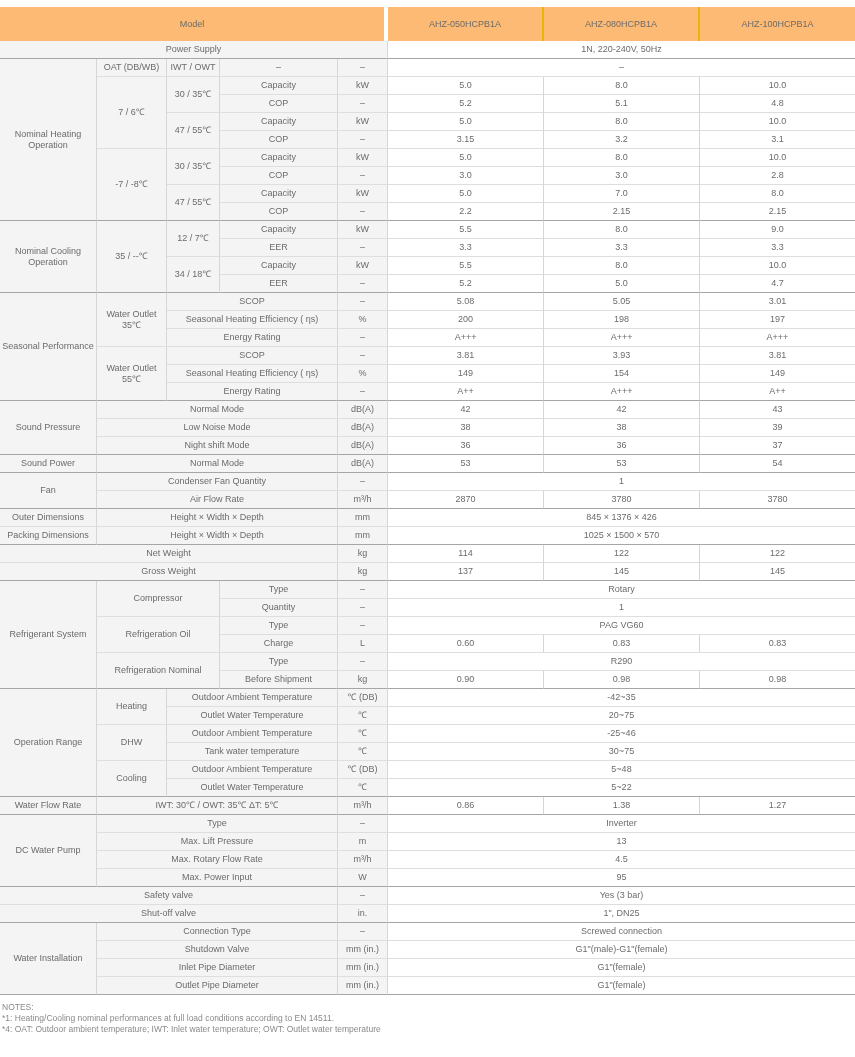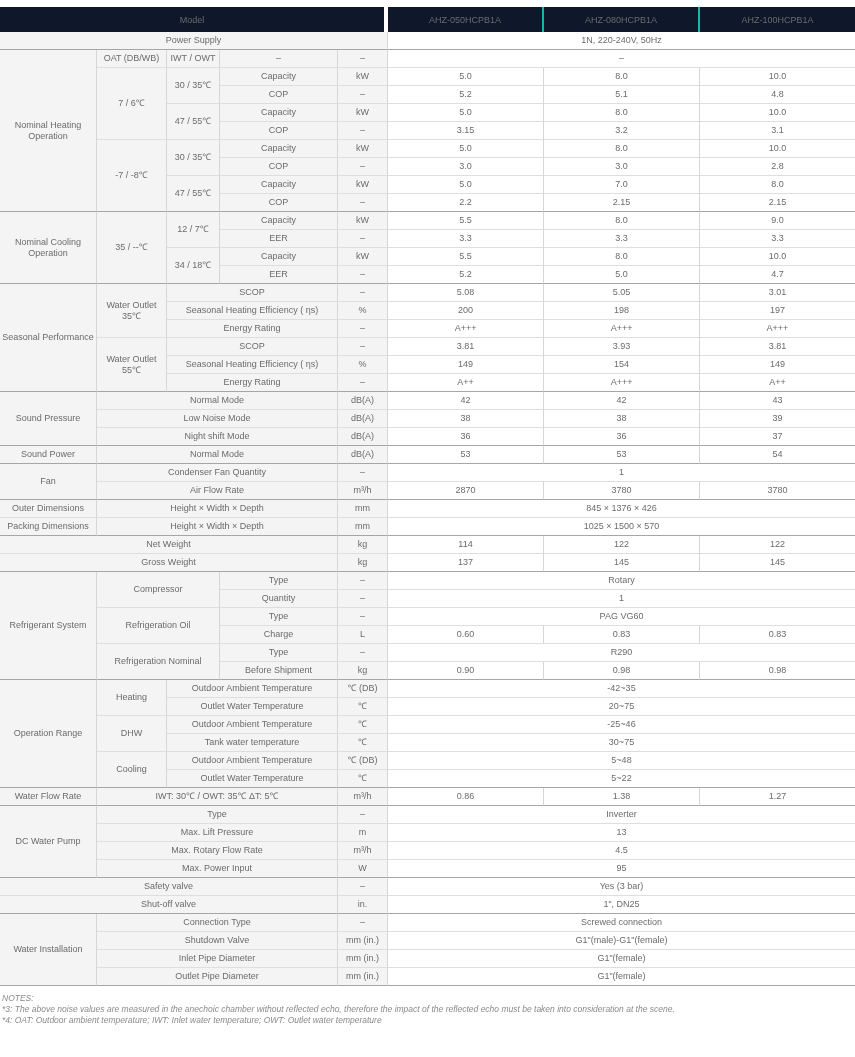--- a/index.html
+++ b/index.html
@@ -5,37 +5,37 @@
   html,body{margin:0;padding:0;background:#ffffff;}
   body{width:855px;font-family:"Liberation Sans",sans-serif;}
   .page{padding-top:7px;}
   table.spec{border-collapse:separate;border-spacing:0;table-layout:fixed;width:855px;}
   table.spec th, table.spec td{
     font-family:"Liberation Sans",sans-serif;
     font-size:9px; color:#6b6b6b; text-align:center; vertical-align:middle;
     padding:0 2px; overflow:hidden; font-weight:normal;
   }
   thead th{
-    background:#0f172a; color:#f2f2f2; height:25px; font-size:9.5px;
+    background:#fdba74; color:#f2f2f2; height:34px; font-size:9.5px;
   }
   thead th.gap-r{border-right:4px solid #ffffff;}
-  thead th.sep-r{border-right:2px solid #14b8a6;}
+  thead th.sep-r{border-right:2px solid #eab308;}
   tbody td{
     height:17px; line-height:1.15;
     background:#f4f4f5;
     border-bottom:1px solid #dedede;
     border-right:1px solid #d6d6d6;
   }
   tbody td.v{background:#ffffff;}
   tbody td:last-child{border-right:none;margin-top:32px;}
   tbody td.b{border-bottom-color:#a6a6a6;}
   .notes{padding:7px 4px 0 2px;}
   .notes div{
     font-size:8.5px; line-height:10.8px; color:#8a8a8a;
-    white-space:nowrap; overflow:hidden;font-style:italic;
+    white-space:nowrap; overflow:hidden;
   }
   .notes div.indent{padding-left:13px;}
 </style>
 </head>
 <body>
 
 <div class="page">
   <table class="spec">
     <colgroup>
       <col style="width:97px">
@@ -406,16 +406,16 @@
         <tr>
           <td colspan="3" class="l b">Outlet Pipe Diameter</td>
           <td class="l b">mm (in.)</td>
           <td colspan="3" class="v b">G1"(female)</td>
         </tr>
       </tbody>
   </table>
 
   <div class="notes">
     <div>NOTES:</div>
-    <div>*3: The above noise values are measured in the anechoic chamber without reflected echo, therefore the impact of the reflected echo must be taken into consideration at the scene.</div>
+    <div>*1: Heating/Cooling nominal performances at full load conditions according to EN 14511.</div>
     <div>*4: OAT: Outdoor ambient temperature; IWT: Inlet water temperature; OWT: Outlet water temperature</div>
   </div>
 </div>
 
 </body></html>

